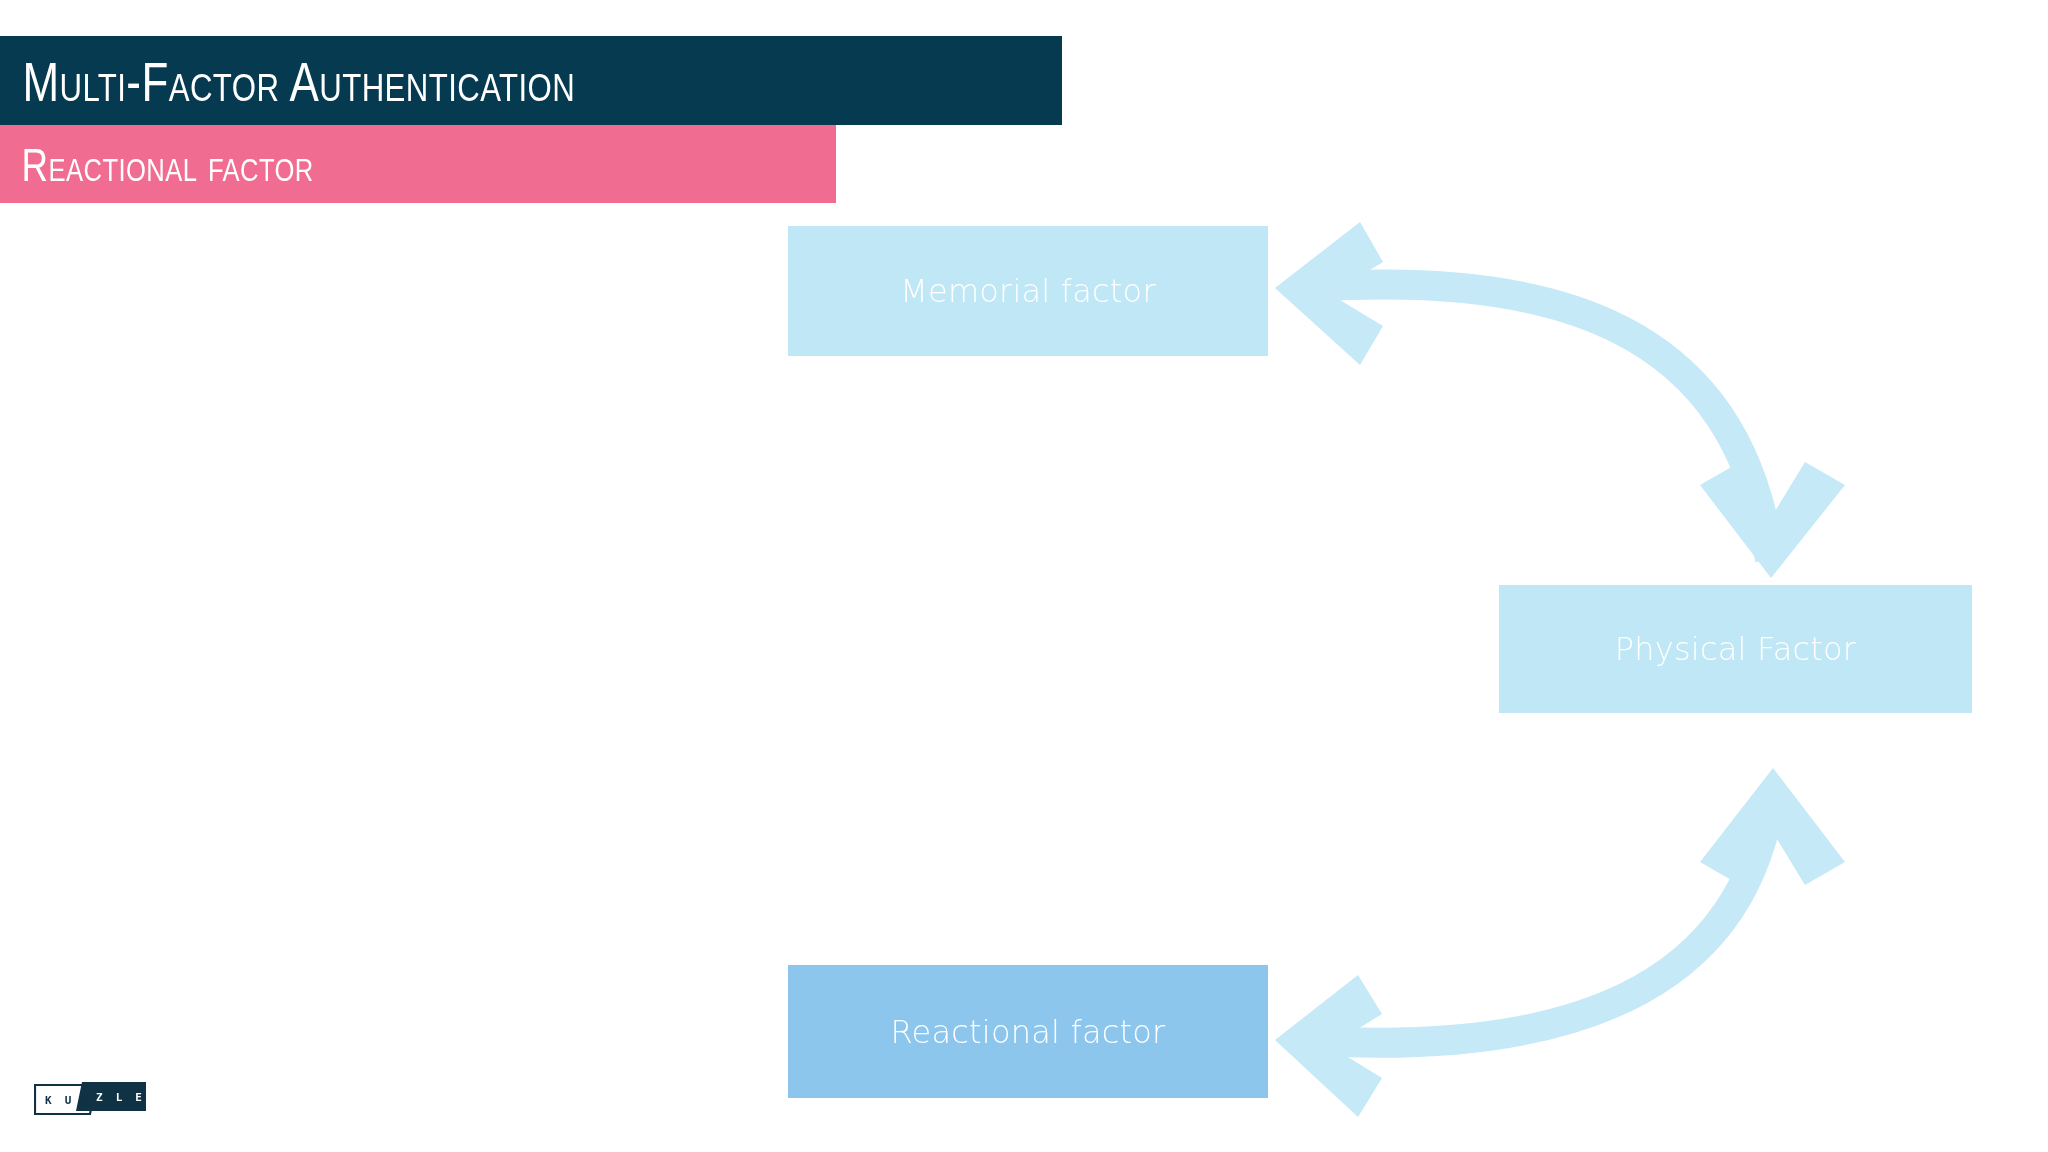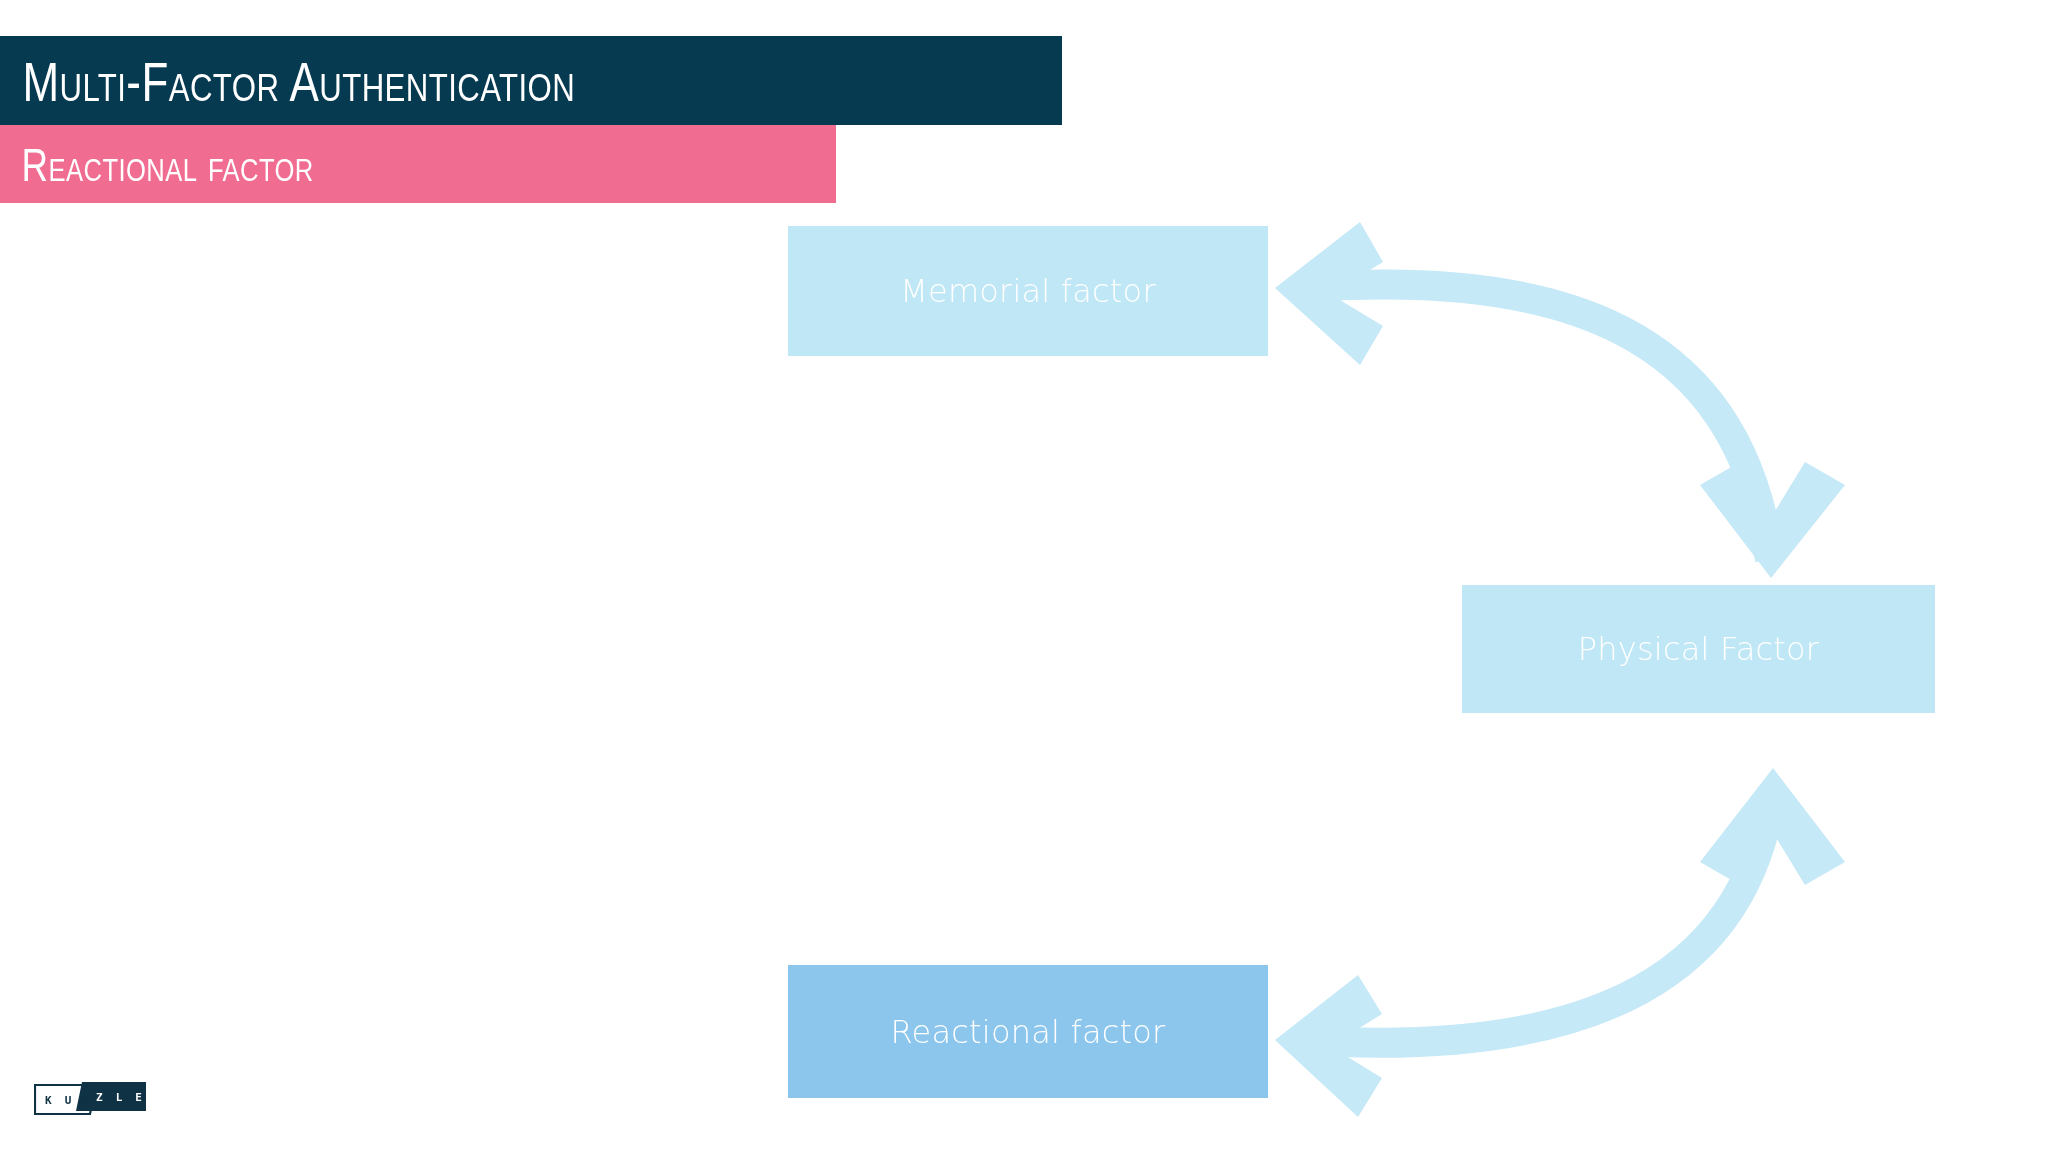--- a/index.html
+++ b/index.html
@@ -98,21 +98,21 @@
   }
 
   #box-memorial {
     left: 788px;
     top: 226px;
     width: 480px;
     height: 130px;
     background: #c0e7f5;
   }
   #box-physical {
-    left: 1462px;
+    left: 1499px;
     top: 585px;
     width: 473px;
     height: 128px;
     background: #c0e7f5;
   }
   #box-reactional {
     left: 788px;
     top: 965px;
     width: 480px;
     height: 133px;

